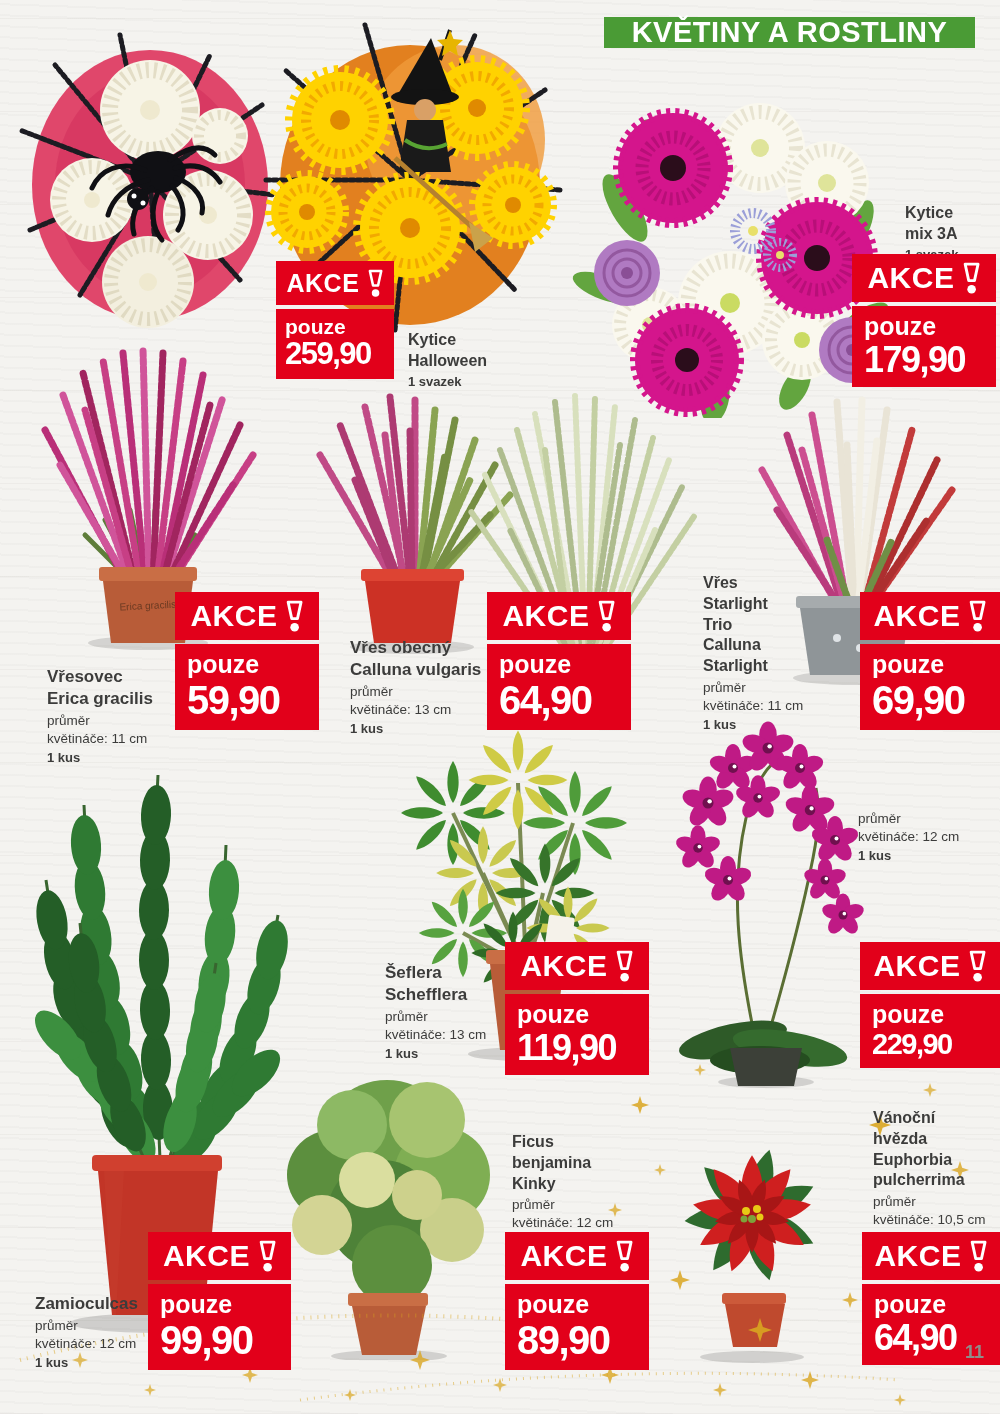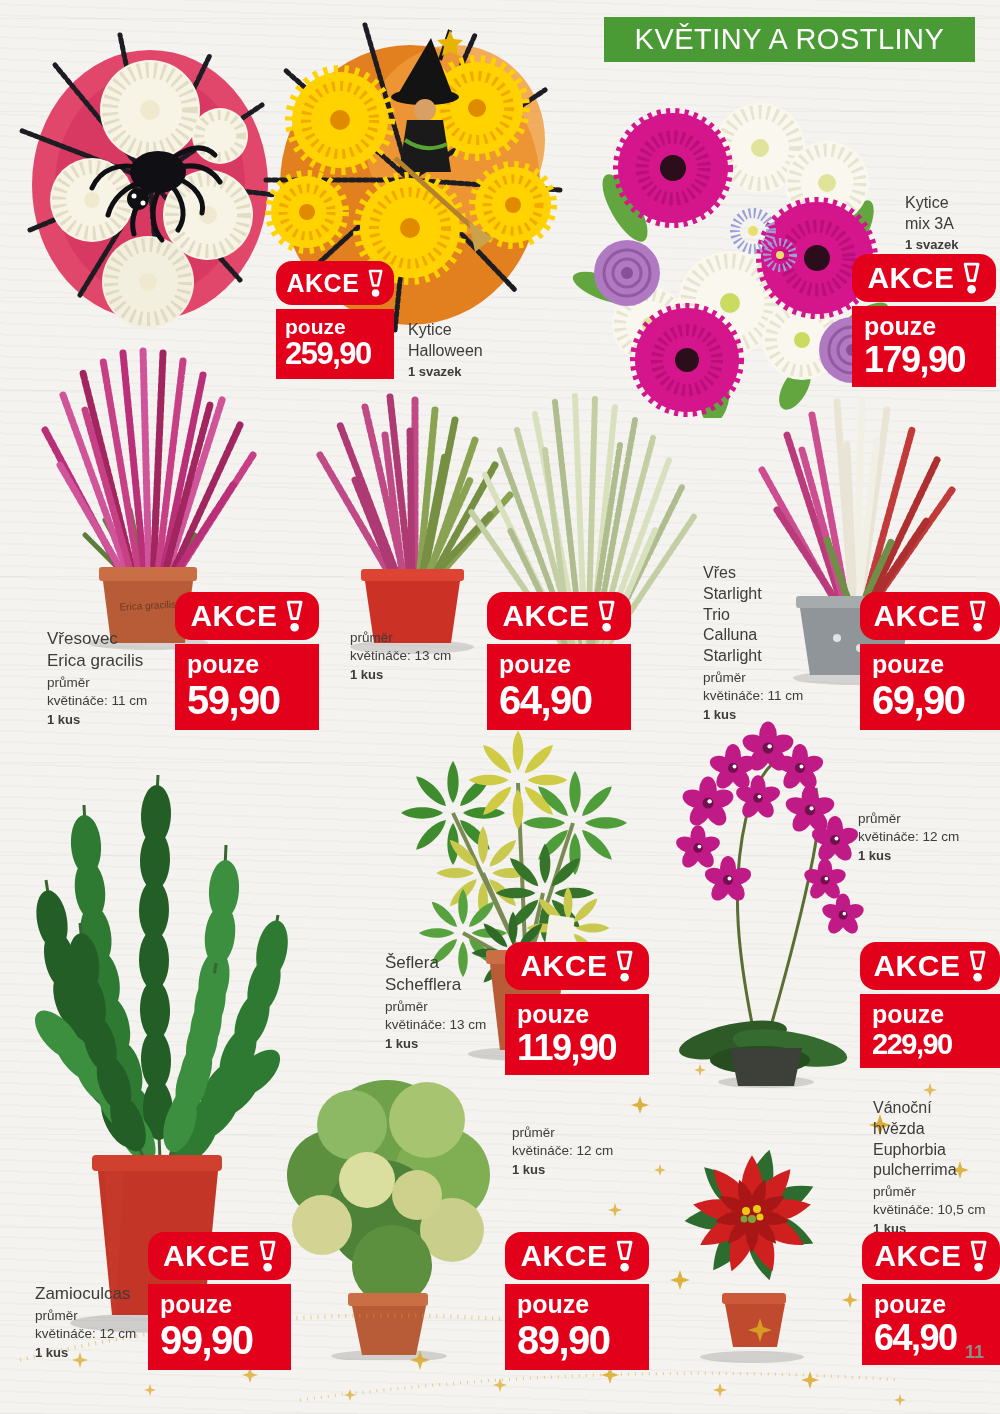--- a/index.html
+++ b/index.html
@@ -7,31 +7,31 @@
     position:relative;width:1000px;height:1414px;margin:0 auto;overflow:hidden;
     background-color:#f4f3f0;
     background-image:
       repeating-linear-gradient(2deg, rgba(0,0,0,.018) 0 2px, transparent 2px 11px),
       repeating-linear-gradient(0deg, rgba(120,110,100,.06) 0 1px, transparent 1px 93px);
     font-family:"Liberation Sans", sans-serif;color:#3c3c3b;
   }
   .img{position:absolute;z-index:1;}
   .z2{z-index:2;}
   .header{
-    position:absolute;left:604px;top:17px;width:371px;height:45px;background:#4a9b35;
-    color:#fff;font-weight:normal;font-size:29px;letter-spacing:.5px;
+    position:absolute;left:604px;top:17px;width:371px;height:31px;background:#4a9b35;
+    color:#fff;font-weight:bold;font-size:29px;letter-spacing:.5px;
     display:flex;align-items:center;justify-content:center;z-index:3;
   }
   .prod{position:absolute;z-index:3;}
-  .prod-name{font-weight:normal;font-size:16px;line-height:1.3;white-space:pre-line;}
+  .prod-name{font-weight:bold;font-size:16px;line-height:1.3;white-space:pre-line;margin-top:10px;}
   .prod-name.lg{font-size:17px;}
   .prod-details{font-size:13.5px;line-height:1.32;white-space:pre-line;margin-top:2px;}
   .prod-unit{font-weight:bold;font-size:13px;margin-top:2px;}
   .akce{position:absolute;z-index:3;display:flex;flex-direction:column;gap:4px;}
-  .akce-top{background:#e2001a;color:#fff;height:48px;display:flex;align-items:center;justify-content:center;gap:9px;font-weight:bold;font-size:30px;letter-spacing:.5px;border-radius:16px;}
+  .akce-top{background:#e2001a;color:#fff;height:48px;display:flex;align-items:center;justify-content:center;gap:9px;font-weight:bold;font-size:30px;letter-spacing:.5px;}
   .akce-bottom{background:#e2001a;color:#fff;padding:7px 12px 9px;display:flex;flex-direction:column;}
   .pouze{font-weight:bold;font-size:25px;line-height:1.1;}
   .price{font-weight:bold;font-size:40px;line-height:1.05;letter-spacing:-1.5px;}
   .excl{height:33px;width:auto;}
   .akce.sm .akce-top{height:44px;font-size:25px;}
   .akce.sm .excl{height:29px;}
   .akce.sm .akce-bottom{padding:6px 9px 8px;}
   .akce.sm .pouze{font-size:21px;}
   .akce.sm .price{font-size:31px;}
   .p34 .price{font-size:29px;}
@@ -513,29 +513,31 @@
 Halloween</div>
     <div class="prod-unit">1 svazek</div>
   </div>
 
   <div class="prod" style="left:905px;top:193px;width:92px">
     <div class="prod-name">Kytice
 mix 3A</div>
     <div class="prod-unit">1 svazek</div>
   </div>
 
-  <div class="prod" style="left:47px;top:628px;width:125px">
+  <div class="prod" style="left:47px;top:656px;width:125px">
     <div class="prod-name lg">Vřesovec
 Erica gracilis</div>
     <div class="prod-details">průměr
 květináče: 11 cm</div>
     <div class="prod-unit">1 kus</div>
   </div>
 
   <div class="prod" style="left:350px;top:627px;width:135px">
+    <div class="prod-name lg">Vřes obecný
+Calluna vulgaris</div>
     <div class="prod-details">průměr
 květináče: 13 cm</div>
     <div class="prod-unit">1 kus</div>
   </div>
 
   <div class="prod" style="left:703px;top:563px;width:150px">
     <div class="prod-name">Vřes
 Starlight
 Trio
 Calluna
@@ -553,20 +555,23 @@
     <div class="prod-unit">1 kus</div>
   </div>
 
   <div class="prod" style="left:858px;top:808px;width:140px">
     <div class="prod-details">průměr
 květináče: 12 cm</div>
     <div class="prod-unit">1 kus</div>
   </div>
 
   <div class="prod" style="left:512px;top:1122px;width:120px">
+    <div class="prod-name">Ficus
+benjamina
+Kinky</div>
     <div class="prod-details">průměr
 květináče: 12 cm</div>
     <div class="prod-unit">1 kus</div>
   </div>
 
   <div class="prod" style="left:873px;top:1098px;width:125px">
     <div class="prod-name">Vánoční
 hvězda
 Euphorbia
 pulcherrima</div>

